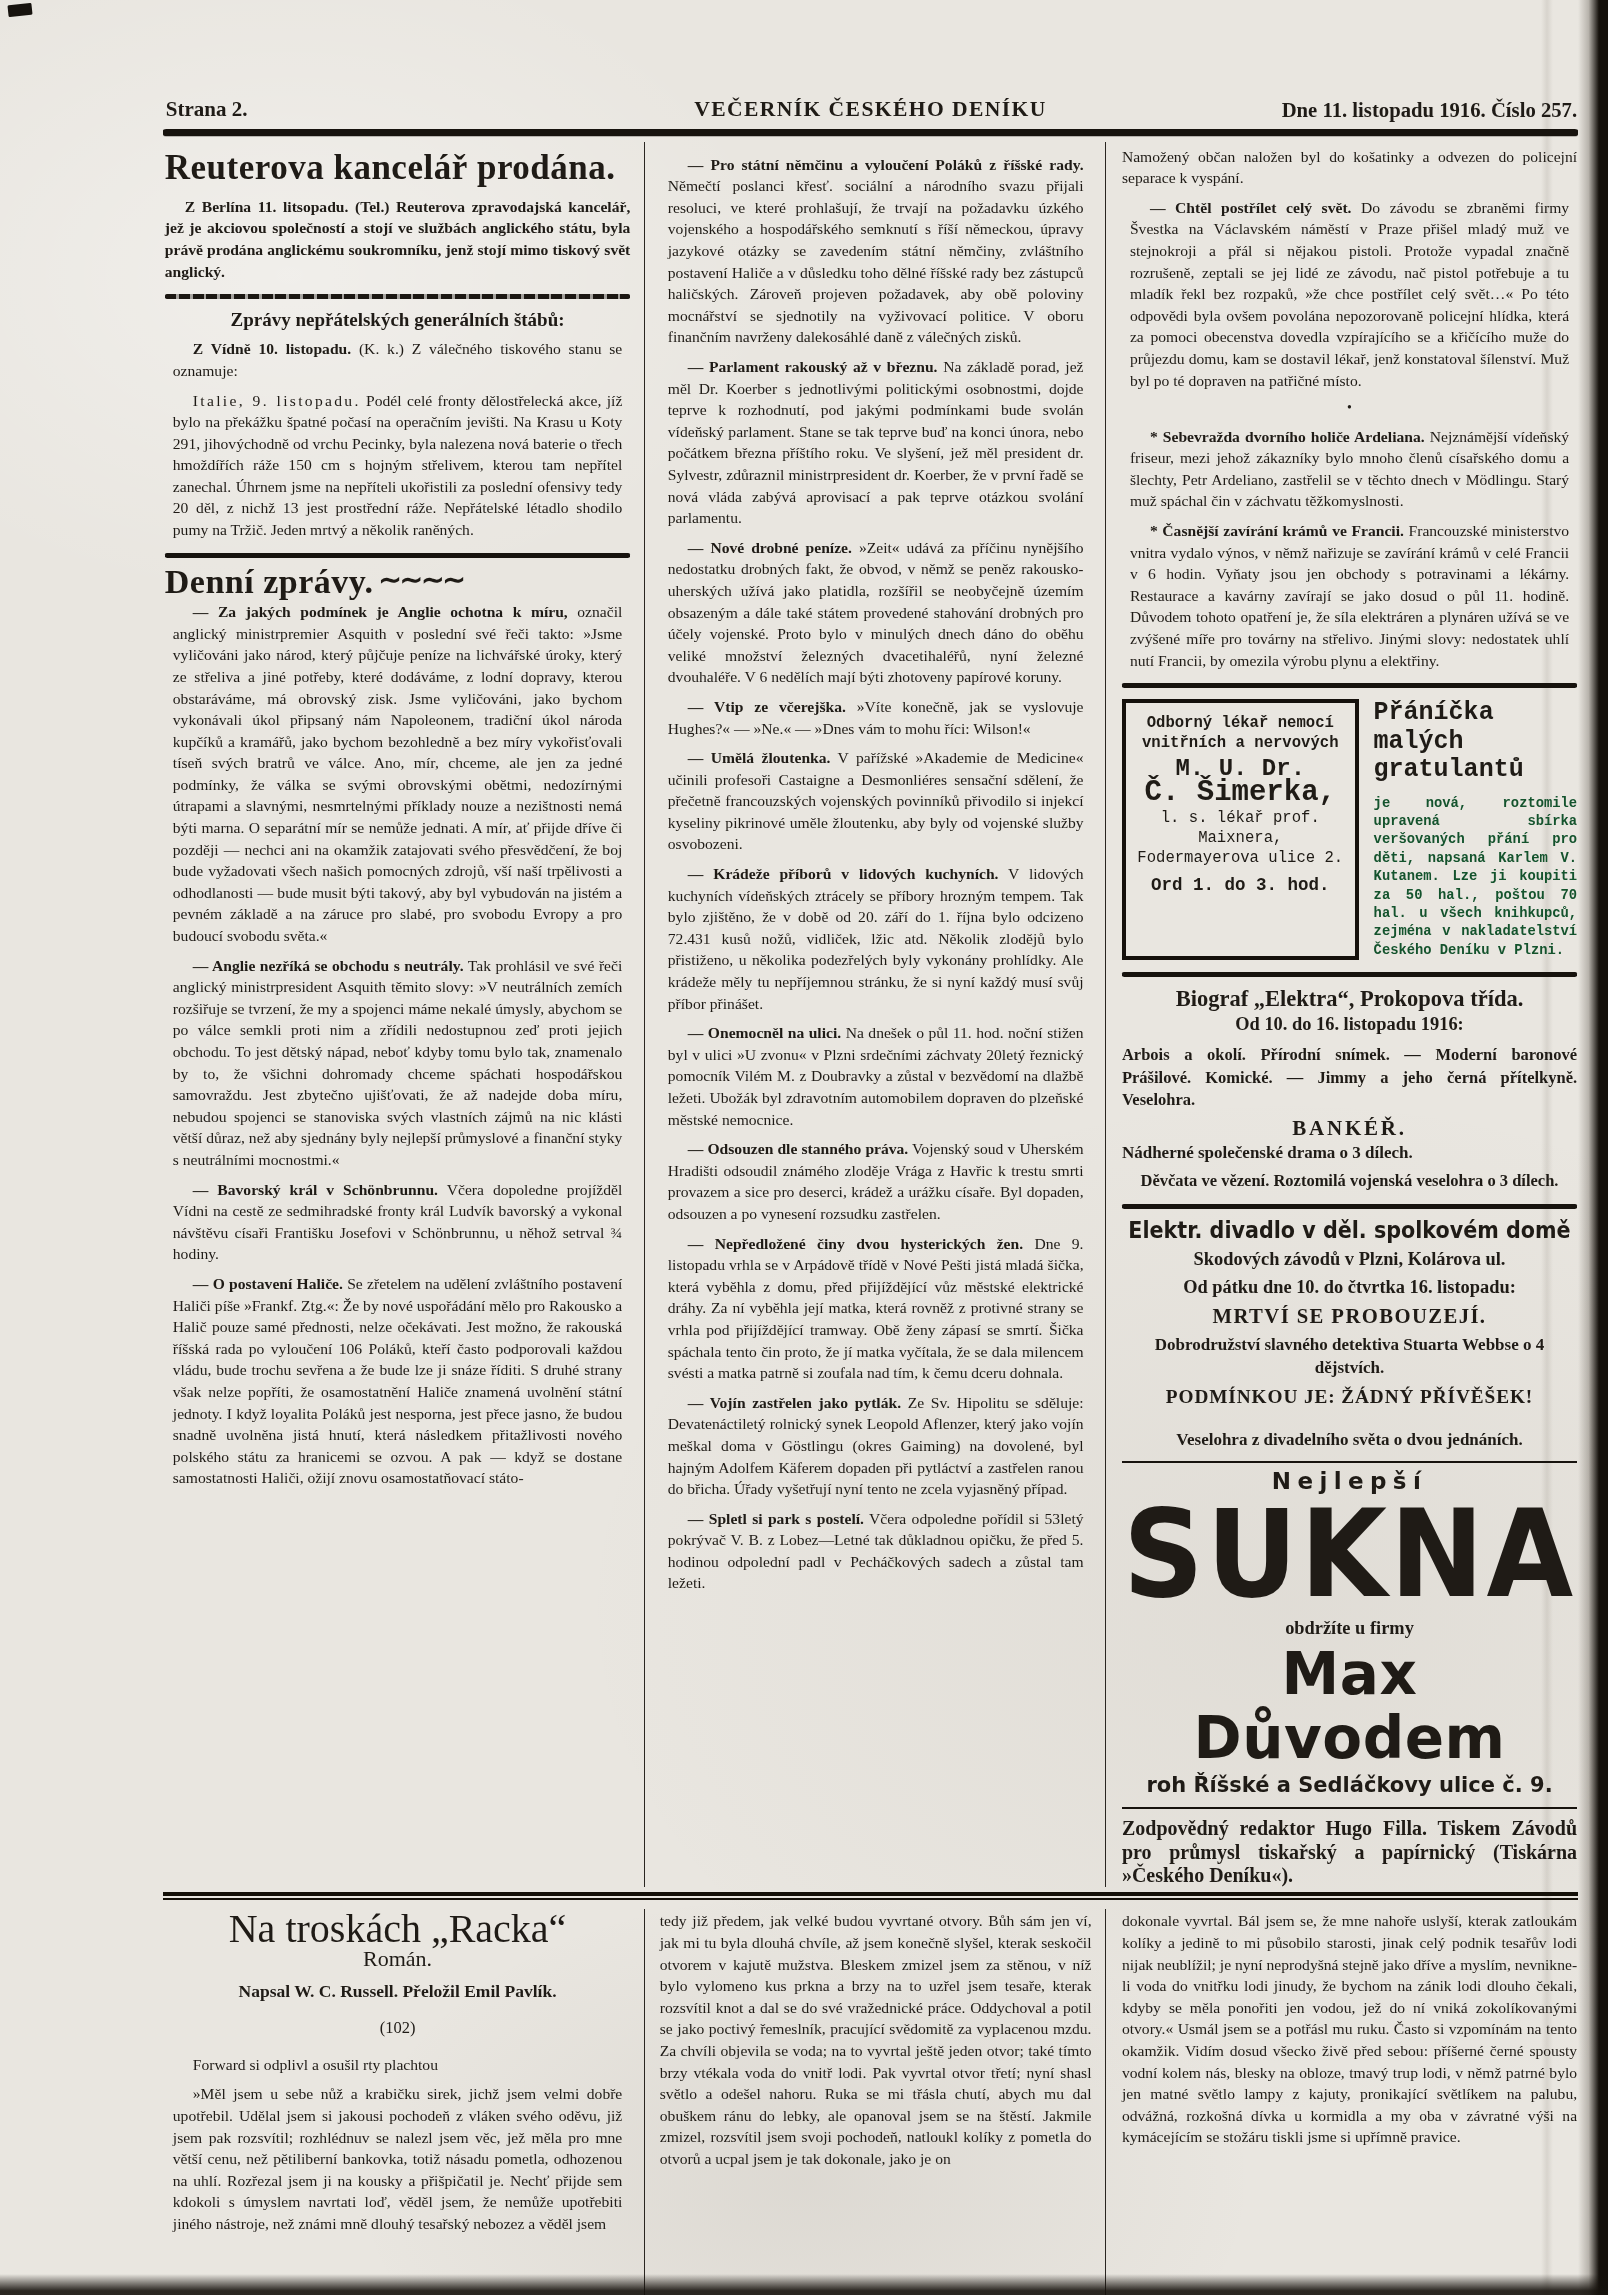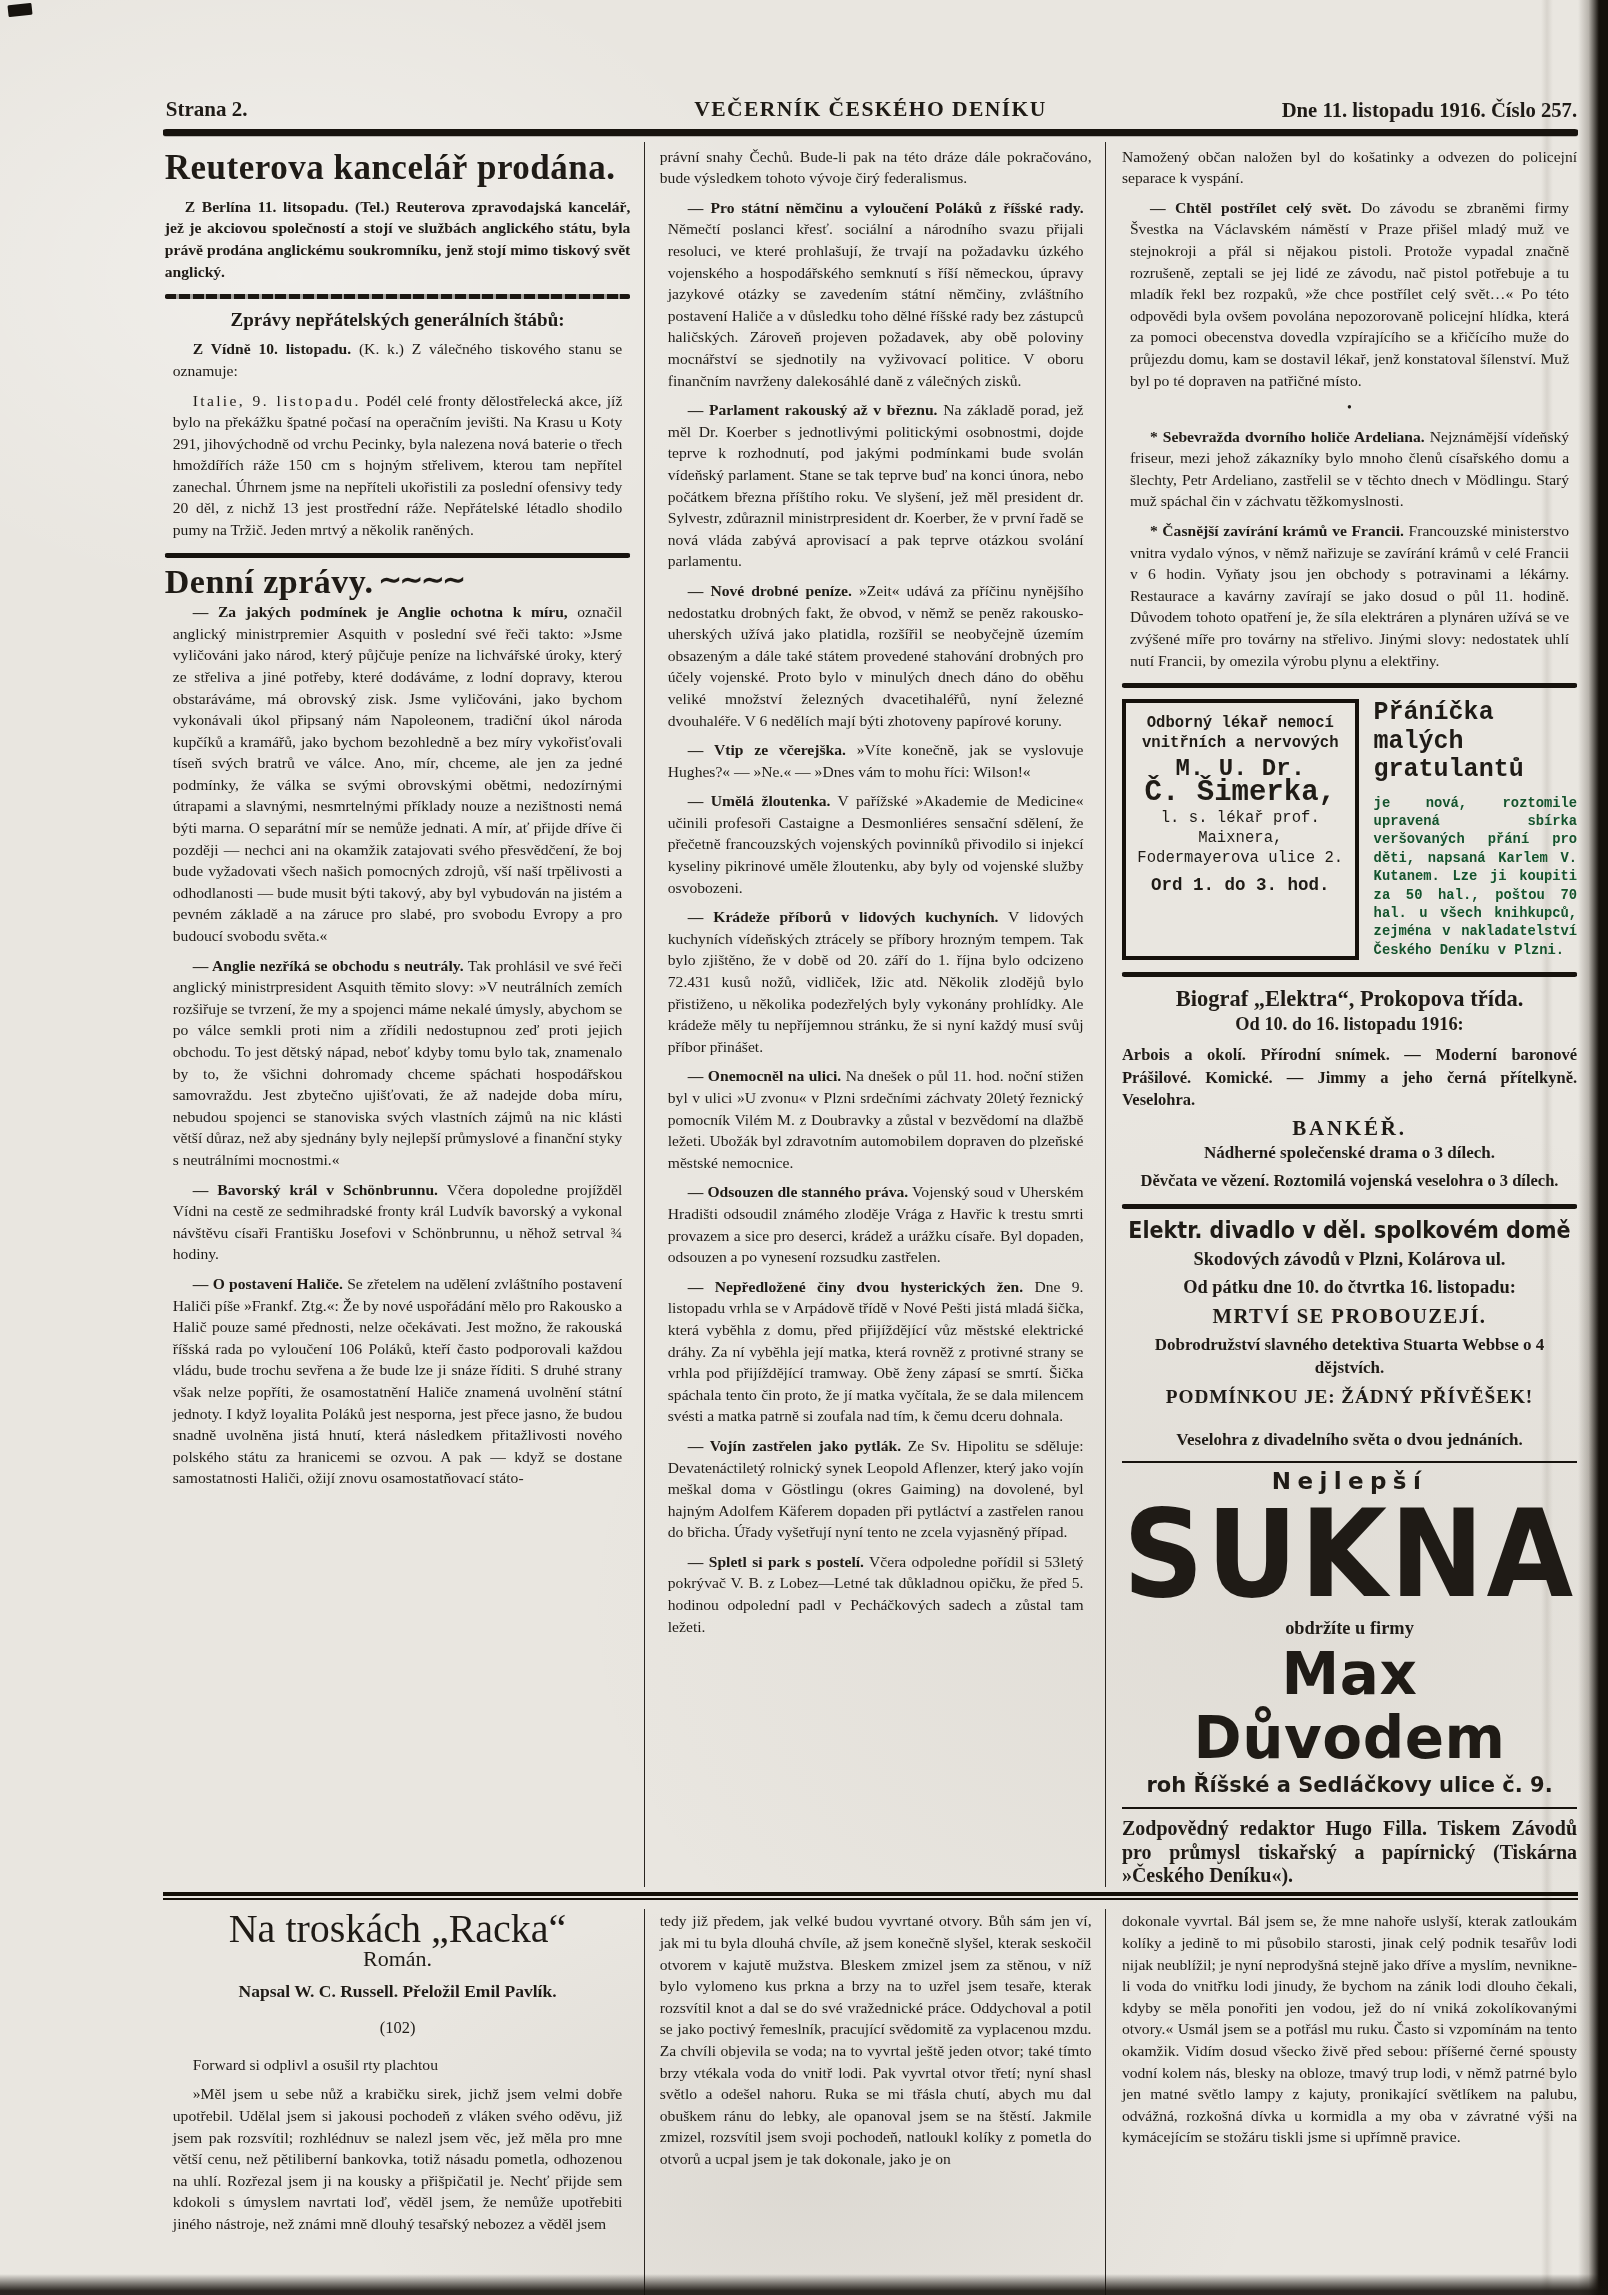--- a/index.html
+++ b/index.html
@@ -47,21 +47,21 @@
   .docbox .l3{font-size:29px;font-weight:bold;margin:2.8px 0 4.6px 0;}
   .docbox .l4{font-size:15.6px;line-height:20px;}
   .docbox .l5{font-size:17.5px;font-weight:bold;margin-top:6.4px;}
   .greetbox{flex:1;}
   .greetbox .gt{font-size:25px;font-weight:bold;line-height:28.5px;margin-bottom:10px;}
   .greetbox .gb{font-size:13.8px;line-height:18.4px;font-weight:bold;color:#14532d;filter:blur(0.6px);text-align:justify;}
   .cinema .ct{font-size:22.5px;font-weight:bold;text-align:center;margin:3.7px 0 4.6px 0;white-space:nowrap;}
   .cinema .cd{font-size:18.4px;font-weight:bold;text-align:center;margin-bottom:8.3px;}
   .cinema .cl{font-size:16.5px;line-height:22.5px;font-weight:bold;text-align:justify;}
   .cinema .cf{font-size:21px;font-weight:bold;text-align:center;letter-spacing:2.8px;margin:6.4px 0 1.8px 0;}
-  .cinema .cfd{font-size:17px;font-weight:bold;text-align:center;margin-bottom:6.4px;}
+  .cinema .cfd{font-size:17px;font-weight:bold;margin-bottom:6.4px;}
   .cinema .cs{font-size:16.5px;line-height:22.5px;font-weight:bold;text-align:center;}
   .theatre .tt{font-family:"DejaVu Sans",sans-serif;font-size:20.7px;font-weight:900;text-align:center;transform:scaleY(1.12);margin:4.6px 0 7.4px 0;white-space:nowrap;}
   .theatre .tv{font-size:18.4px;font-weight:bold;text-align:center;margin-bottom:6.4px;}
   .theatre .td{font-size:18.4px;font-weight:bold;text-align:center;margin-bottom:7.4px;}
   .theatre .tf{font-size:20.7px;font-weight:bold;text-align:center;letter-spacing:1.4px;margin-bottom:5.5px;}
   .theatre .tdesc{font-size:17px;font-weight:bold;text-align:center;line-height:23px;margin-bottom:6.4px;}
   .theatre .tcond{font-size:19.3px;font-weight:bold;text-align:center;letter-spacing:0.9px;margin-bottom:22px;}
   .theatre .tnote{font-size:17px;font-weight:bold;text-align:center;}
   .sukna{text-align:center;}
   .sukna .sk{font-family:"DejaVu Sans",sans-serif;font-size:23px;font-weight:bold;letter-spacing:6.4px;margin:7.4px 0 3.7px 0;}
@@ -117,21 +117,20 @@
 
       <h2 class="daily"><span>Denní zprávy.</span><span class="flourish"> ∼∼∼∼</span></h2>
 
       <p class="item"><span class="lead">— Za jakých podmínek je Anglie ochotna k míru,</span><span> označil anglický ministrpremier Asquith v poslední své řeči takto: »Jsme vyličováni jako národ, který půjčuje peníze na lichvářské úroky, který ze střeliva a jiné potřeby, které dodáváme, z lodní dopravy, kterou obstaráváme, má obrovský zisk. Jsme vyličováni, jako bychom vykonávali úkol připsaný nám Napoleonem, tradiční úkol národa kupčíků a kramářů, jako bychom bezohledně a bez míry vykořisťovali tíseň svých bratrů ve válce. Ano, mír, chceme, ale jen za jedné podmínky, že válka se svými obrovskými obětmi, nedozírnými útrapami a slavnými, nesmrtelnými příklady nouze a nezištnosti nemá býti marna. O separátní mír se nemůže jednati. A mír, ať přijde dříve či později — nechci ani na okamžik zatajovati svého přesvědčení, že boj bude vyžadovati všech našich pomocných zdrojů, vší naší trpělivosti a odhodlanosti — bude musit býti takový, aby byl vybudován na jistém a pevném základě a na záruce pro slabé, pro svobodu Evropy a pro budoucí svobodu světa.«</span></p>
       <p class="item"><span class="lead">— Anglie nezříká se obchodu s neutrály.</span><span> Tak prohlásil ve své řeči anglický ministrpresident Asquith těmito slovy: »V neutrálních zemích rozšiřuje se tvrzení, že my a spojenci máme nekalé úmysly, abychom se po válce semkli proti nim a zřídili nedostupnou zeď proti jejich obchodu. To jest dětský nápad, neboť kdyby tomu bylo tak, znamenalo by to, že všichni dohromady chceme spáchati hospodářskou samovraždu. Jest zbytečno ujišťovati, že až nadejde doba míru, nebudou spojenci se stanoviska svých vlastních zájmů na nic klásti větší důraz, než aby sjednány byly nejlepší průmyslové a finanční styky s neutrálními mocnostmi.«</span></p>
       <p class="item"><span class="lead">— Bavorský král v Schönbrunnu.</span><span> Včera dopoledne projížděl Vídni na cestě ze sedmihradské fronty král Ludvík bavorský a vykonal návštěvu císaři Františku Josefovi v Schönbrunnu, u něhož setrval ¾ hodiny.</span></p>
       <p class="item"><span class="lead">— O postavení Haliče.</span><span> Se zřetelem na udělení zvláštního postavení Haliči píše »Frankf. Ztg.«: Že by nové uspořádání mělo pro Rakousko a Halič pouze samé přednosti, nelze očekávati. Jest možno, že rakouská říšská rada po vyloučení 106 Poláků, kteří často podporovali každou vládu, bude trochu sevřena a že bude lze ji snáze říditi. S druhé strany však nelze popříti, že osamostatnění Haliče znamená uvolnění státní jednoty. I když loyalita Poláků jest nesporna, jest přece jasno, že budou snadně uvolněna jistá hnutí, která následkem přitažlivosti nového polského státu za hranicemi se ozvou. A pak — když se dostane samostatnosti Haliči, ožijí znovu osamostatňovací státo-</span></p>
     </section>
 
     <section class="col c2">
-      <p class="cont">právní snahy Čechů. Bude-li pak na této dráze dále pokračováno, bude výsledkem tohoto vývoje čirý federalismus.</p>
       <p class="item"><span class="lead">— Pro státní němčinu a vyloučení Poláků z říšské rady.</span><span> Němečtí poslanci křesť. sociální a národního svazu přijali resoluci, ve které prohlašují, že trvají na požadavku úzkého vojenského a hospodářského semknutí s říší německou, úpravy jazykové otázky se zavedením státní němčiny, zvláštního postavení Haliče a v důsledku toho dělné říšské rady bez zástupců haličských. Zároveň projeven požadavek, aby obě poloviny mocnářství se sjednotily na vyživovací politice. V oboru finančním navrženy dalekosáhlé daně z válečných zisků.</span></p>
       <p class="item"><span class="lead">— Parlament rakouský až v březnu.</span><span> Na základě porad, jež měl Dr. Koerber s jednotlivými politickými osobnostmi, dojde teprve k rozhodnutí, pod jakými podmínkami bude svolán vídeňský parlament. Stane se tak teprve buď na konci února, nebo počátkem března příštího roku. Ve slyšení, jež měl president dr. Sylvestr, zdůraznil ministrpresident dr. Koerber, že v první řadě se nová vláda zabývá aprovisací a pak teprve otázkou svolání parlamentu.</span></p>
       <p class="item"><span class="lead">— Nové drobné peníze.</span><span> »Zeit« udává za příčinu nynějšího nedostatku drobných fakt, že obvod, v němž se peněz rakousko-uherských užívá jako platidla, rozšířil se neobyčejně územím obsazeným a dále také státem provedené stahování drobných pro účely vojenské. Proto bylo v minulých dnech dáno do oběhu veliké množství železných dvacetihaléřů, nyní železné dvouhaléře. V 6 nedělích mají býti zhotoveny papírové koruny.</span></p>
       <p class="item"><span class="lead">— Vtip ze včerejška.</span><span> »Víte konečně, jak se vyslovuje Hughes?« — »Ne.« — »Dnes vám to mohu říci: Wilson!«</span></p>
       <p class="item"><span class="lead">— Umělá žloutenka.</span><span> V pařížské »Akademie de Medicine« učinili profesoři Castaigne a Desmonliéres sensační sdělení, že přečetně francouzských vojenských povinníků přivodilo si injekcí kyseliny pikrinové uměle žloutenku, aby byly od vojenské služby osvobozeni.</span></p>
       <p class="item"><span class="lead">— Krádeže příborů v lidových kuchyních.</span><span> V lidových kuchyních vídeňských ztrácely se příbory hrozným tempem. Tak bylo zjištěno, že v době od 20. září do 1. října bylo odcizeno 72.431 kusů nožů, vidliček, lžic atd. Několik zlodějů bylo přistiženo, u několika podezřelých byly vykonány prohlídky. Ale krádeže měly tu nepříjemnou stránku, že si nyní každý musí svůj příbor přinášet.</span></p>
       <p class="item"><span class="lead">— Onemocněl na ulici.</span><span> Na dnešek o půl 11. hod. noční stižen byl v ulici »U zvonu« v Plzni srdečními záchvaty 20letý řeznický pomocník Vilém M. z Doubravky a zůstal v bezvědomí na dlažbě ležeti. Ubožák byl zdravotním automobilem dopraven do plzeňské městské nemocnice.</span></p>
       <p class="item"><span class="lead">— Odsouzen dle stanného práva.</span><span> Vojenský soud v Uherském Hradišti odsoudil známého zloděje Vrága z Havřic k trestu smrti provazem a sice pro deserci, krádež a urážku císaře. Byl dopaden, odsouzen a po vynesení rozsudku zastřelen.</span></p>
       <p class="item"><span class="lead">— Nepředložené činy dvou hysterických žen.</span><span> Dne 9. listopadu vrhla se v Arpádově třídě v Nové Pešti jistá mladá šička, která vyběhla z domu, před přijíždějící vůz městské elektrické dráhy. Za ní vyběhla její matka, která rovněž z protivné strany se vrhla pod přijíždějící tramway. Obě ženy zápasí se smrtí. Šička spáchala tento čin proto, že jí matka vyčítala, že se dala milencem svésti a matka patrně si zoufala nad tím, k čemu dceru dohnala.</span></p>
       <p class="item"><span class="lead">— Vojín zastřelen jako pytlák.</span><span> Ze Sv. Hipolitu se sděluje: Devatenáctiletý rolnický synek Leopold Aflenzer, který jako vojín meškal doma v Göstlingu (okres Gaiming) na dovolené, byl hajným Adolfem Käferem dopaden při pytláctví a zastřelen ranou do břicha. Úřady vyšetřují nyní tento ne zcela vyjasněný případ.</span></p>

